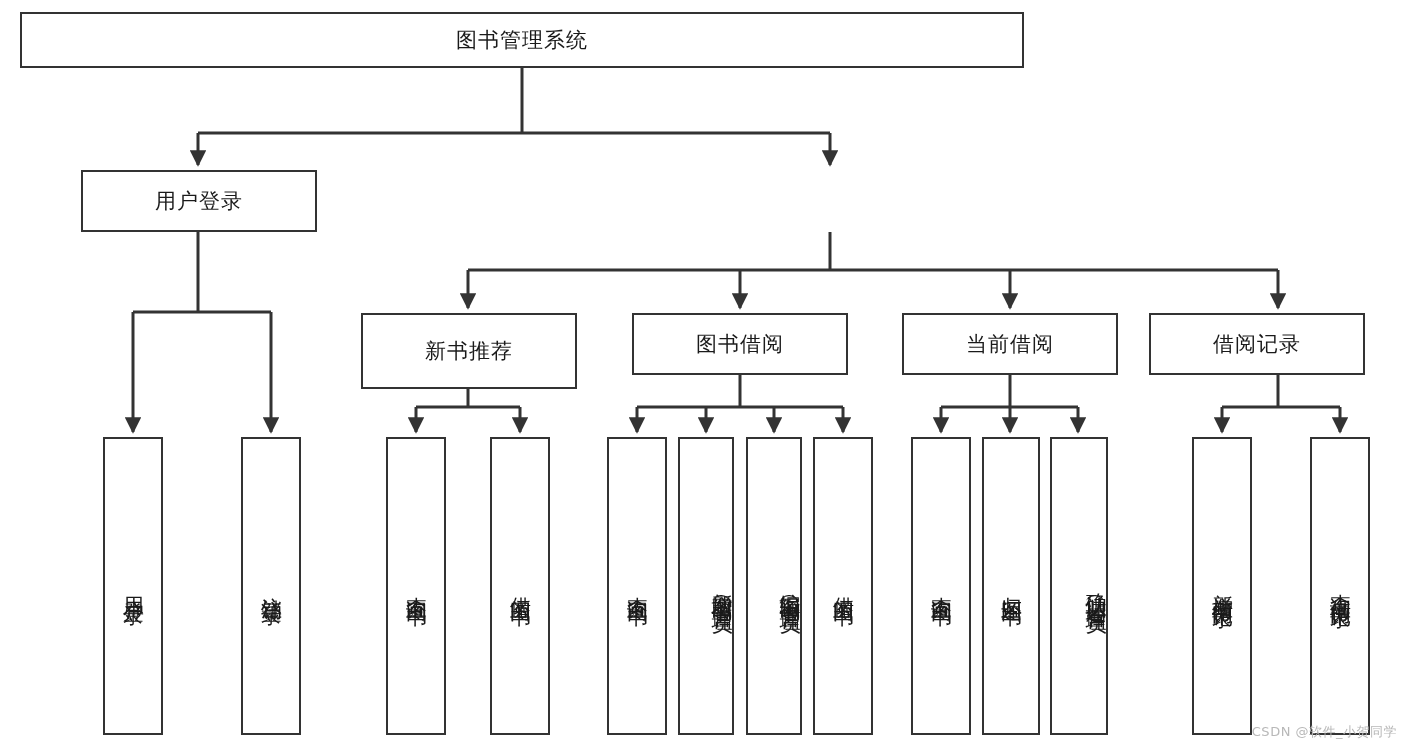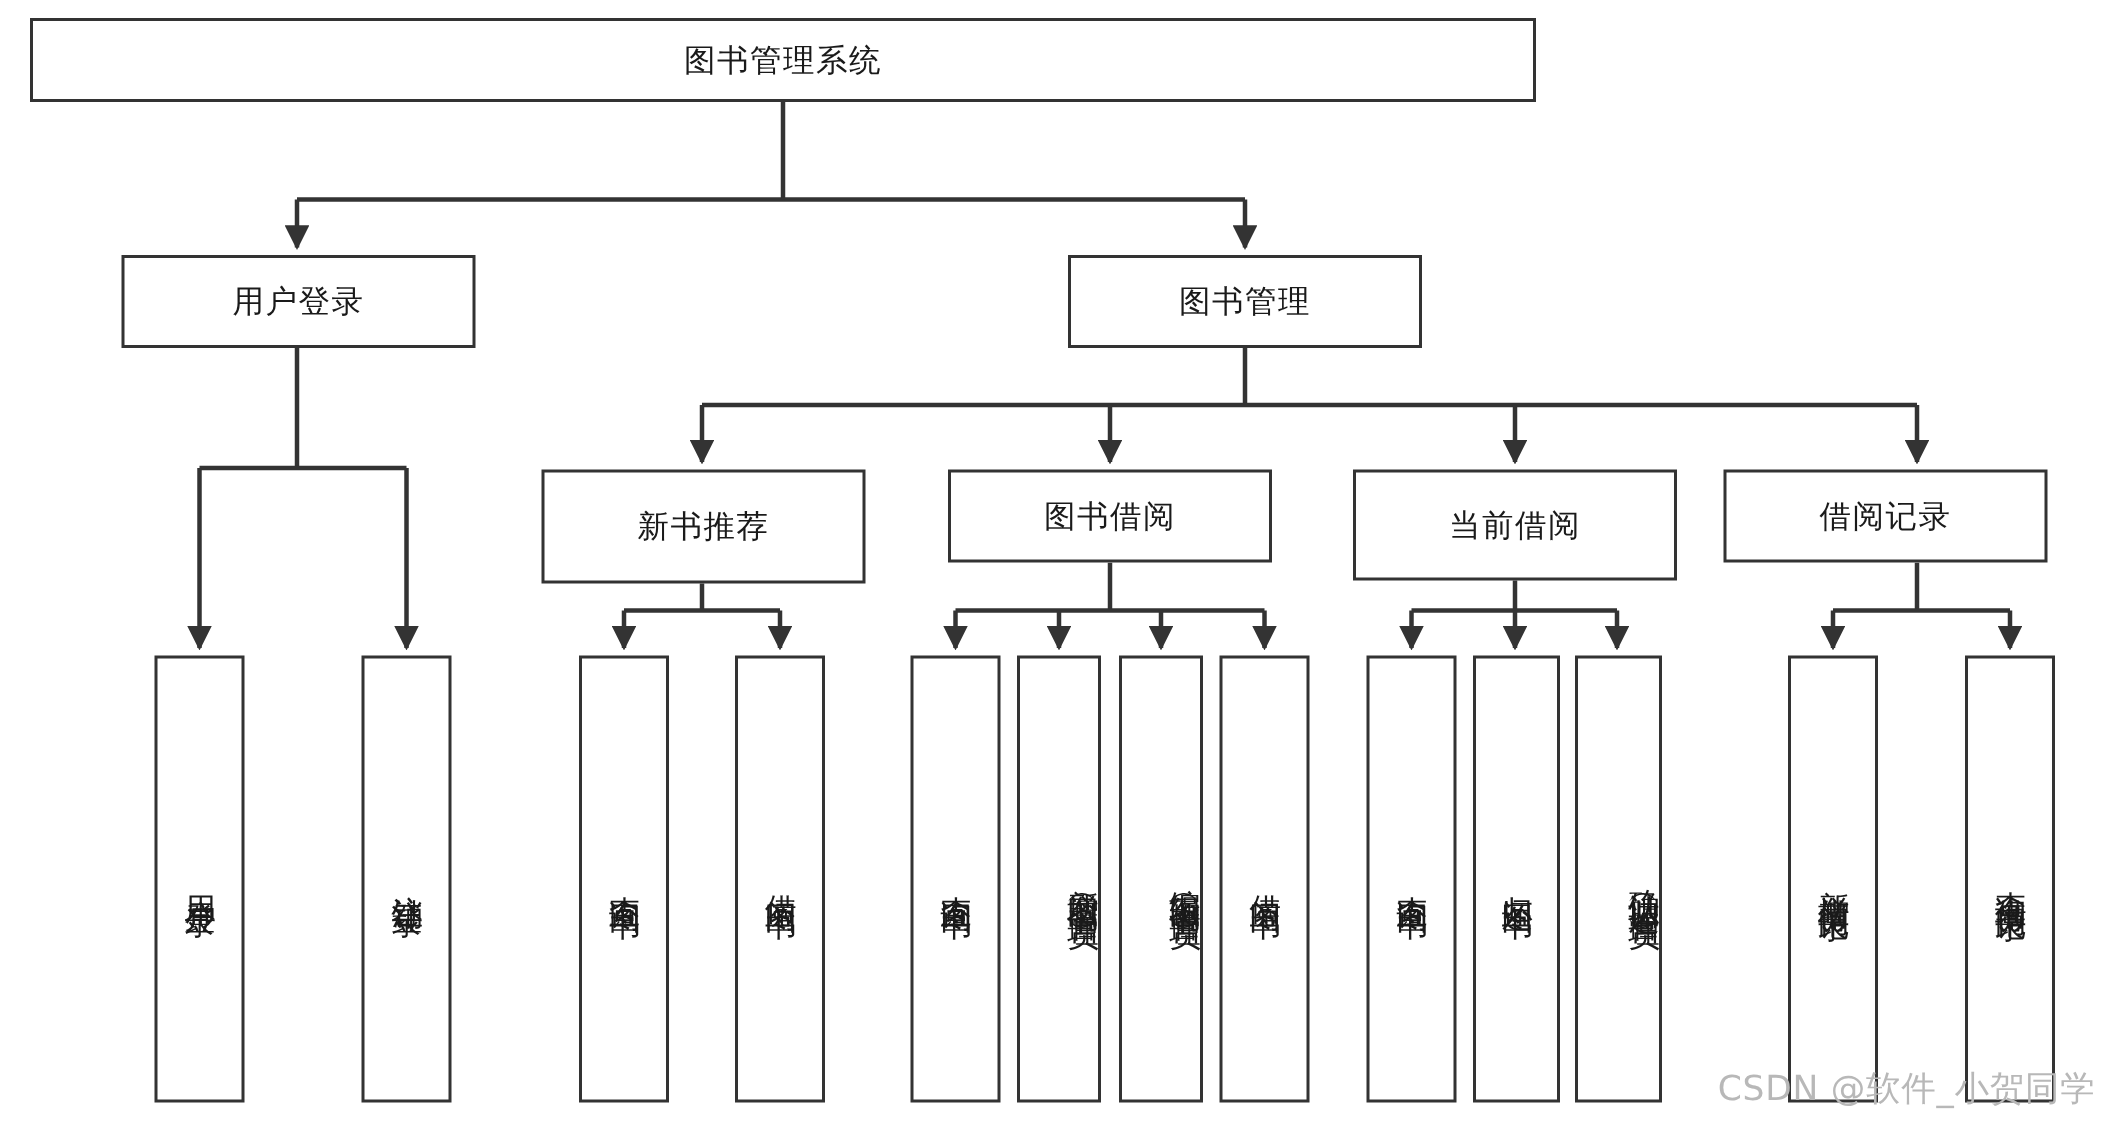--- a/index.html
+++ b/index.html
@@ -53,21 +53,21 @@
     align-items: center;
     padding-top: 0;
   }
   .label {
     white-space: nowrap;
   }
   #watermark {
     position: absolute;
     right: 8px;
     bottom: 6px;
-    font-size: 23px;
+    font-size: 13px;
     color: #b8b8b8;
     letter-spacing: 0.5px;
     white-space: nowrap;
     pointer-events: none;
     margin-left: 12px;
   }
 </style>
 </head>
 <body>
 
@@ -125,31 +125,28 @@
     </g>
   </svg>
 
   <div class="node node-h" style="left:20px; top:12px; width:1004px; height:56px;">
     <span class="label">图书管理系统</span>
   </div>
 
   <div class="node node-h" style="left:81px; top:170px; width:236px; height:62px;">
     <span class="label">用户登录</span>
   </div>
-  <div class="node node-h" style="left:712px; top:170px; width:236px; height:62px;">
-    <span class="label">图书管理</span>
-  </div>
 
   <div class="node node-h" style="left:361px; top:313px; width:216px; height:76px;">
     <span class="label">新书推荐</span>
   </div>
   <div class="node node-h" style="left:632px; top:313px; width:216px; height:62px;">
     <span class="label">图书借阅</span>
   </div>
-  <div class="node node-h" style="left:902px; top:313px; width:216px; height:74px;">
+  <div class="node node-h" style="left:902px; top:313px; width:216px; height:62px;">
     <span class="label">当前借阅</span>
   </div>
   <div class="node node-h" style="left:1149px; top:313px; width:216px; height:62px;">
     <span class="label">借阅记录</span>
   </div>
 
   <div class="node node-v v-mid" style="left:103px; top:437px; width:60px; height:298px;">
     <span class="label">用户登录</span>
   </div>
   <div class="node node-v v-mid" style="left:241px; top:437px; width:60px; height:298px;">

